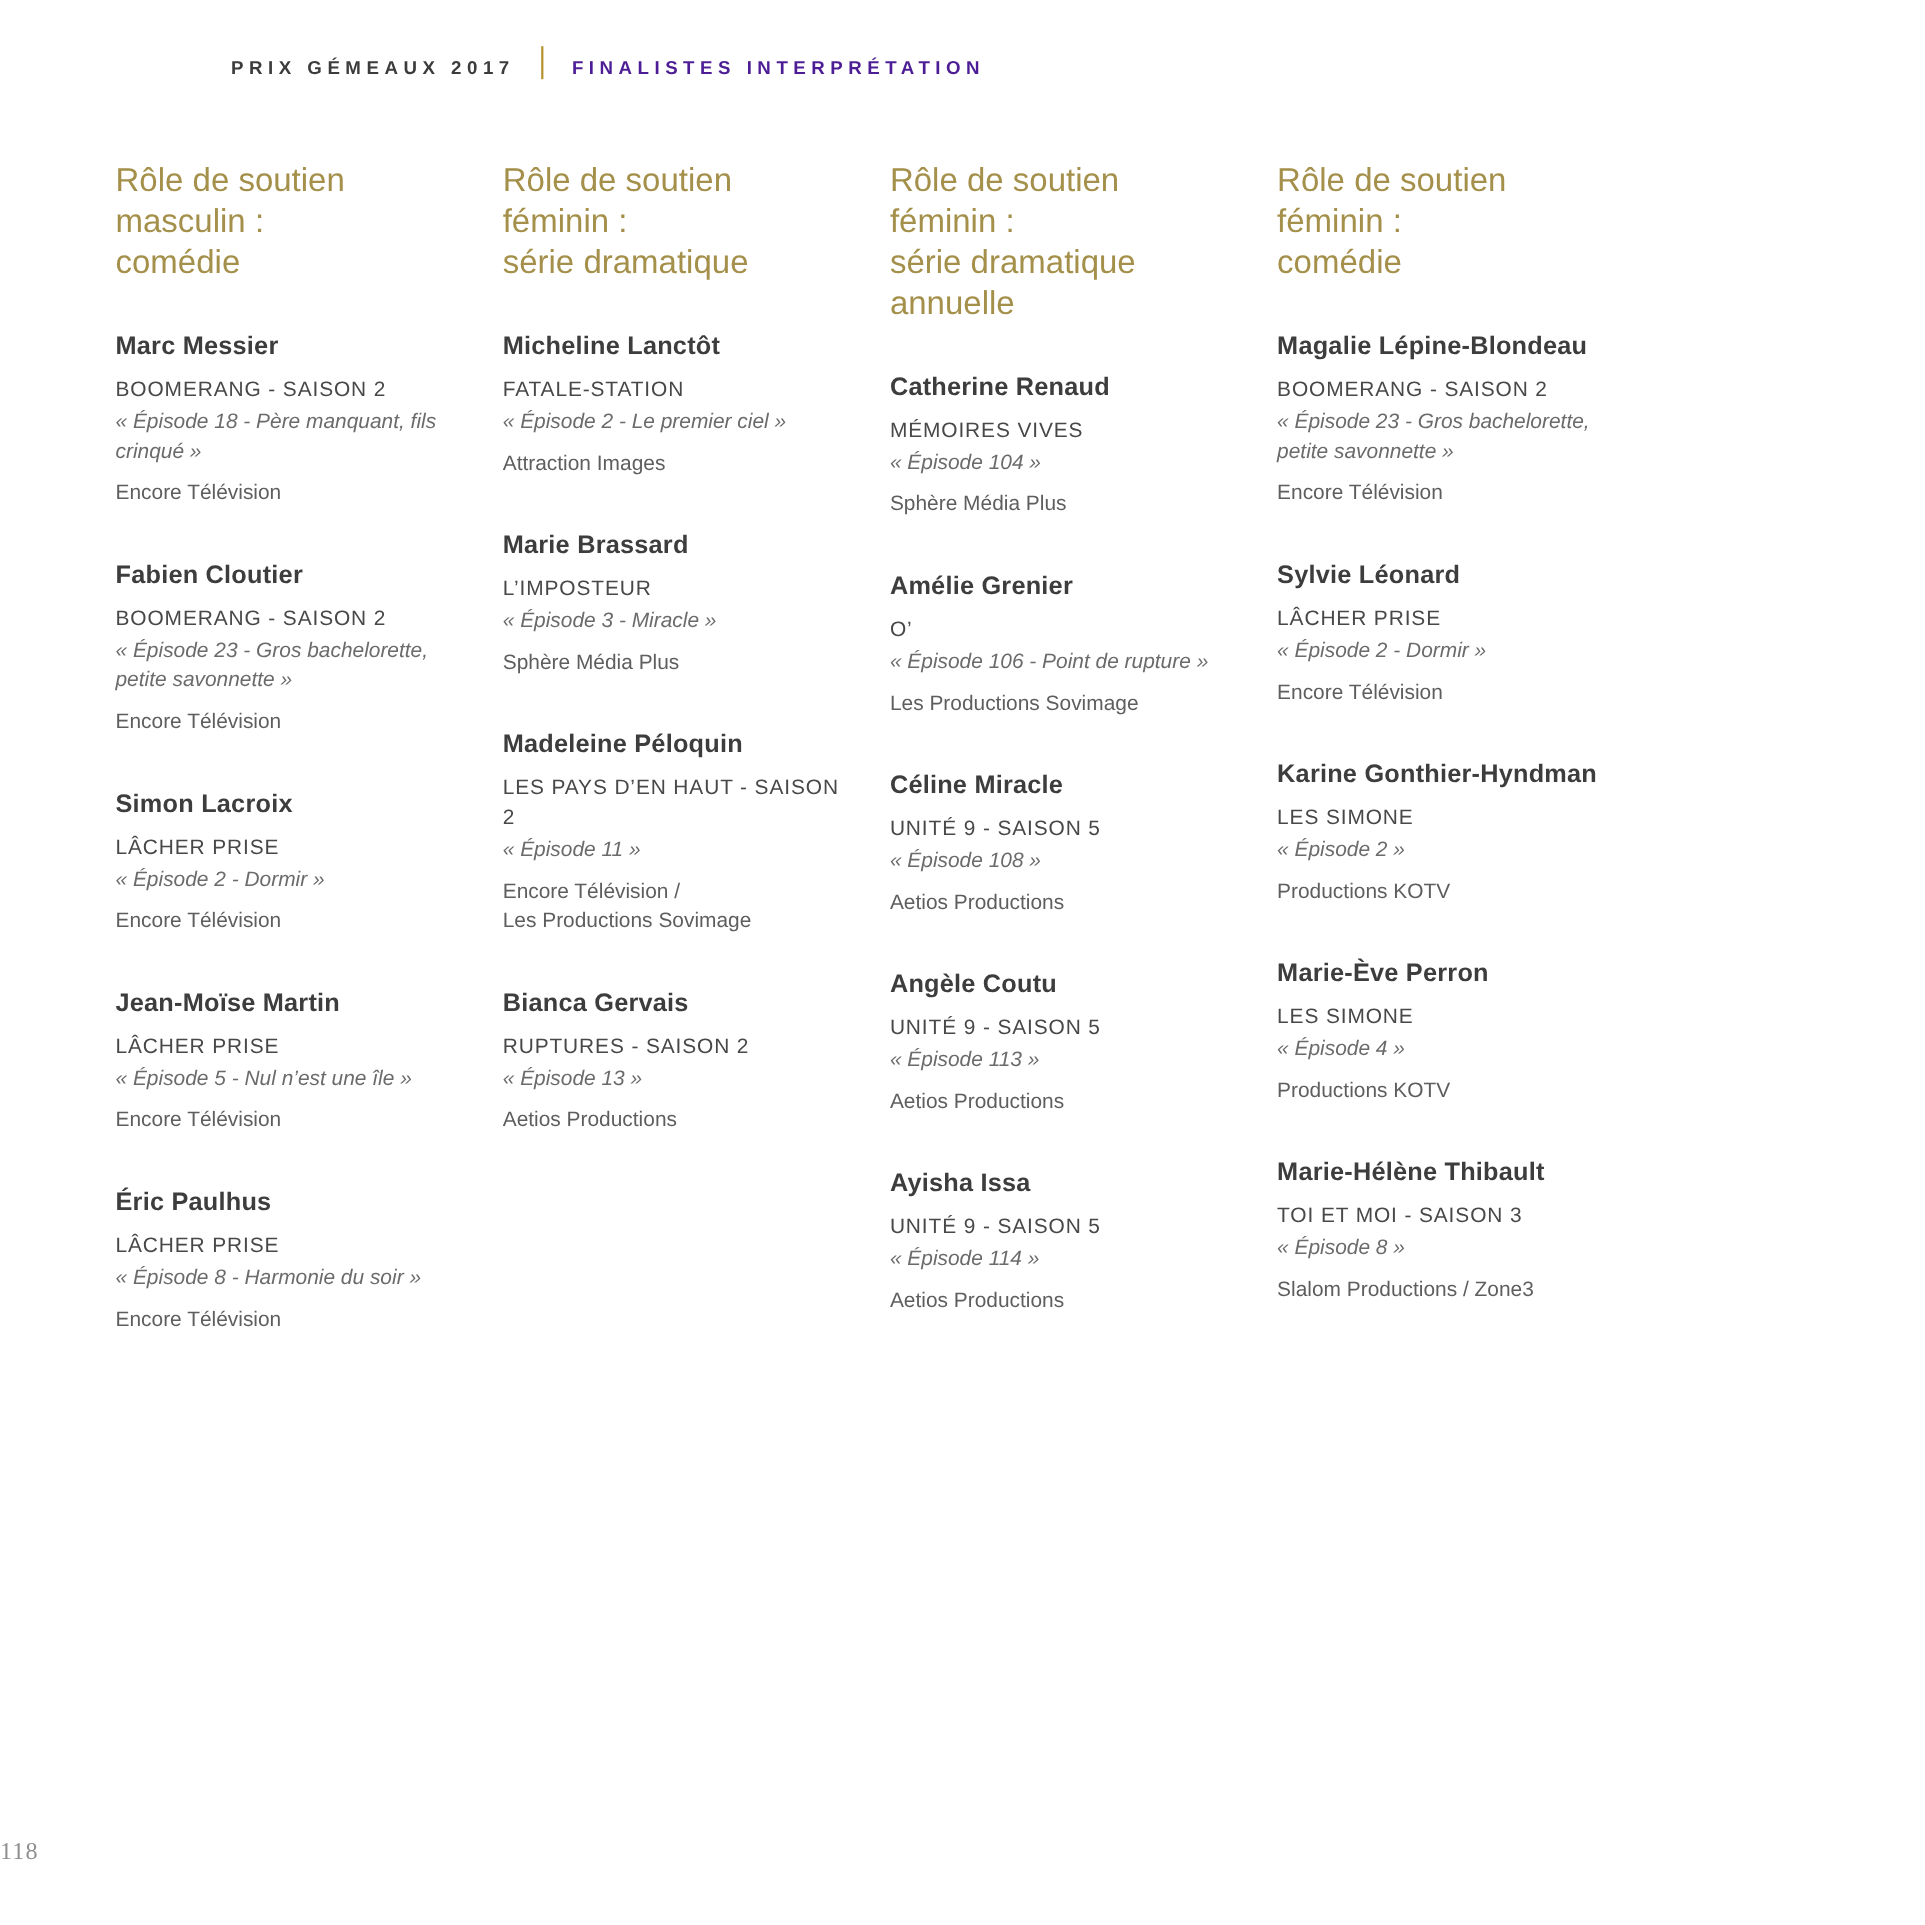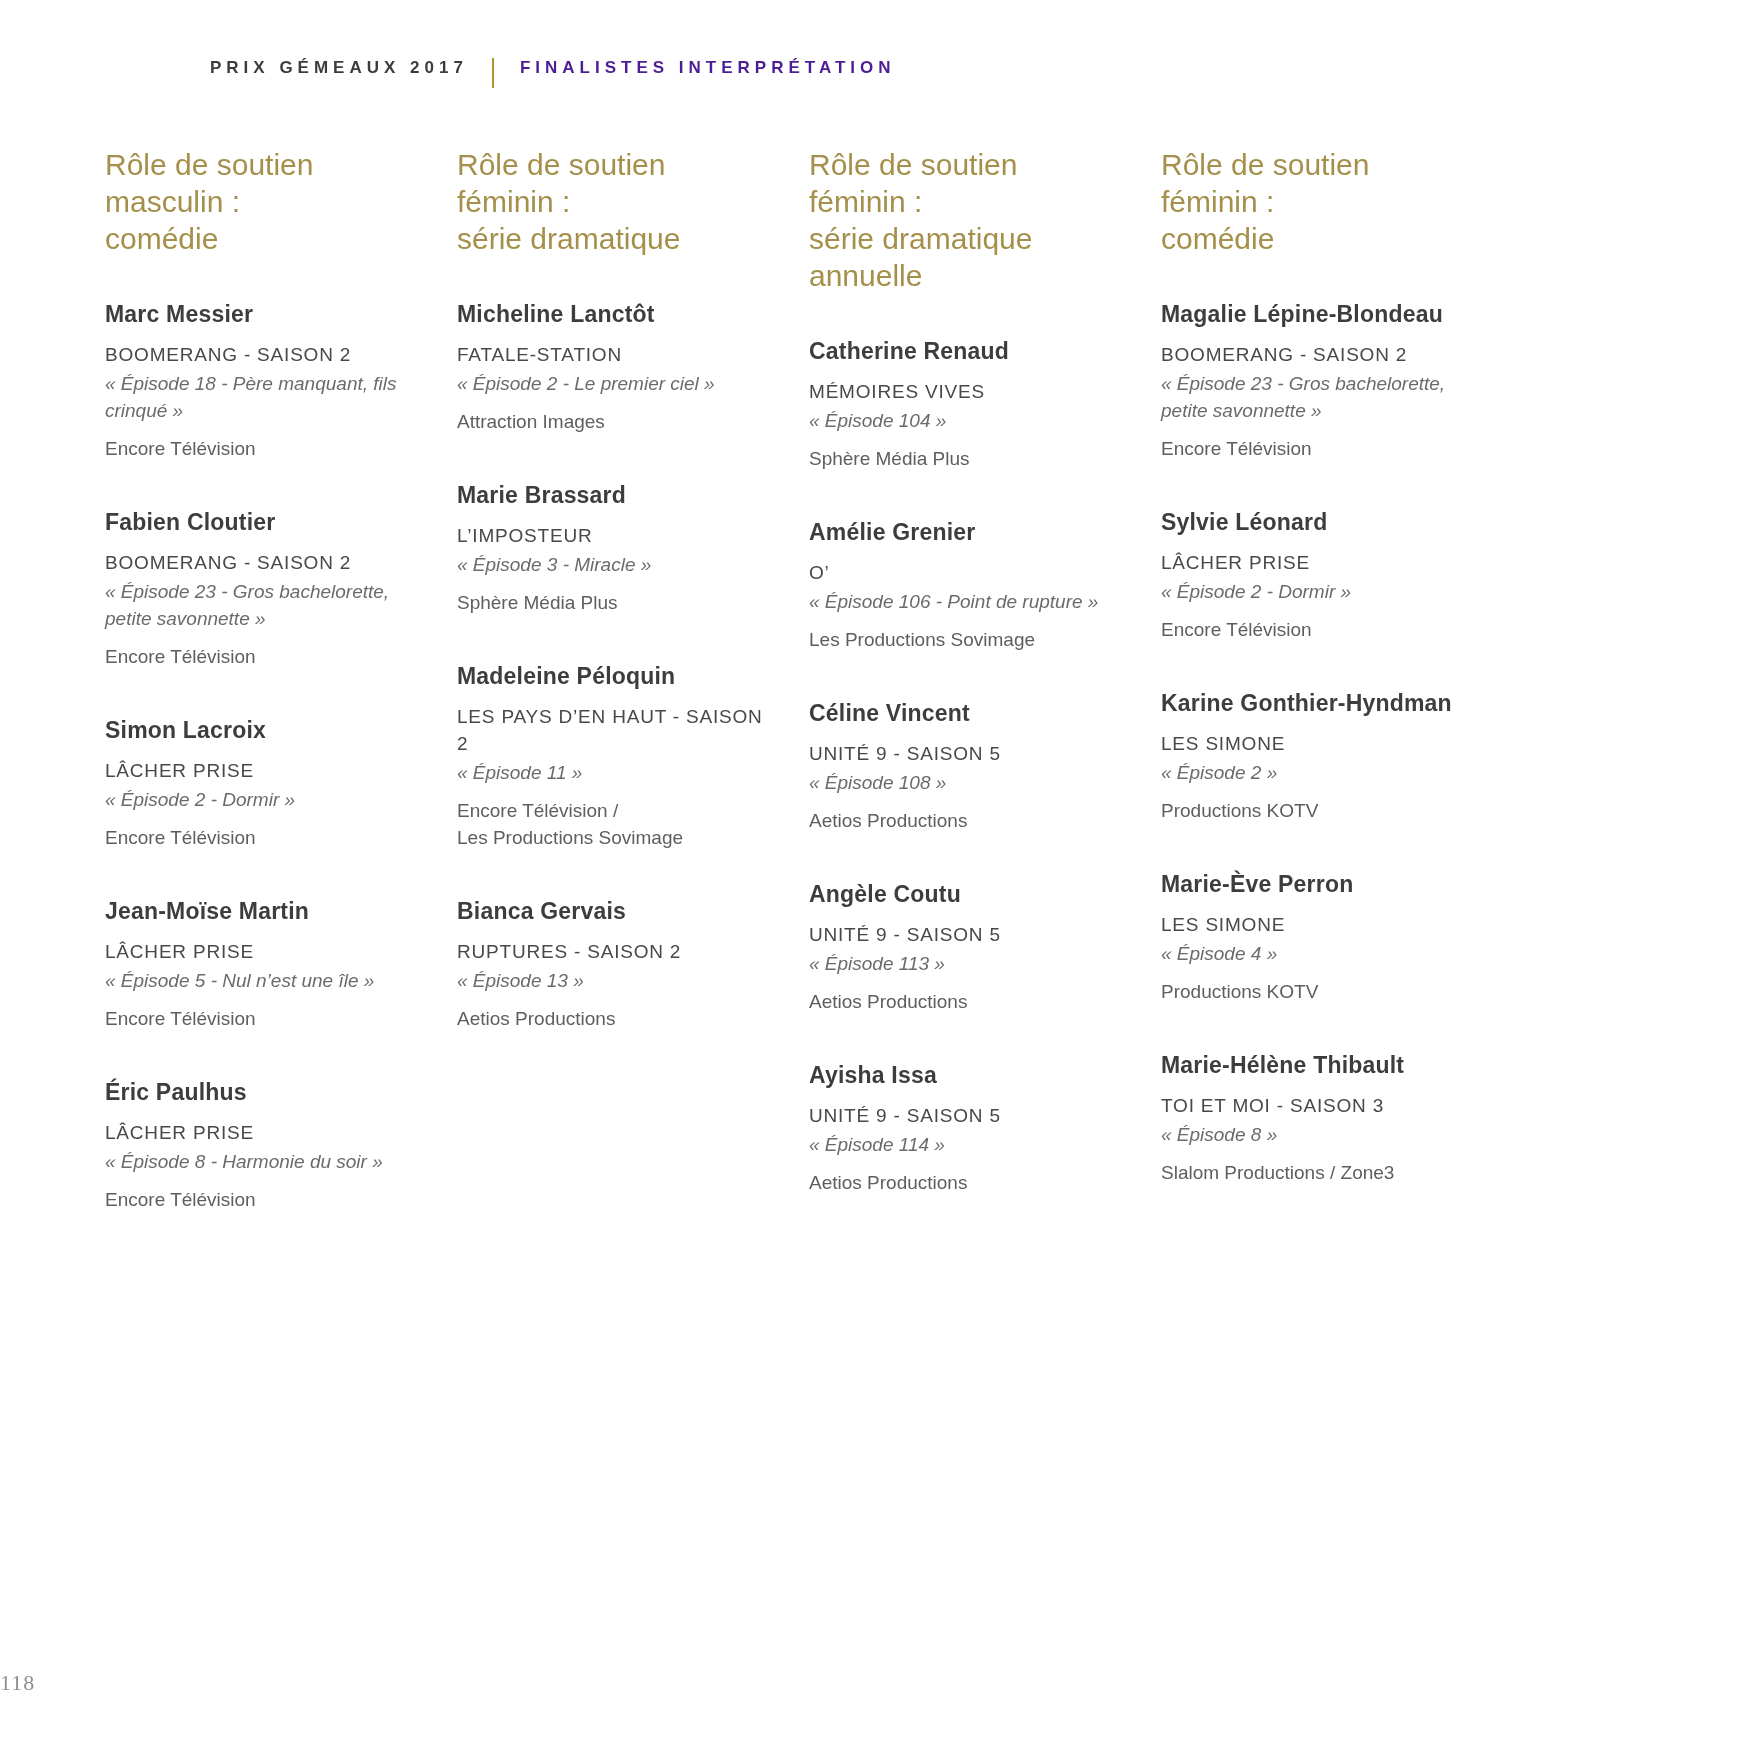--- a/index.html
+++ b/index.html
@@ -2,21 +2,21 @@
 <html><head>
 <meta charset="utf-8">
 <style>
   * { margin:0; padding:0; box-sizing:border-box; }
   html,body { width:1750px; height:1750px; background:#ffffff; }
   body { font-family:"Liberation Sans", sans-serif; position:relative; color:#3d3d3d; }
 
   .page { position:absolute; inset:0; background:#ffffff; }
 
   
-  .header { position:absolute; top:58px; left:210px; display:flex; align-items:flex-start; }
+  .header { position:absolute; top:42px; left:210px; display:flex; align-items:flex-end; }
   .header-left { font-size:17px; font-weight:700; letter-spacing:5px; color:#3c3c3c; }
   .header-divider { width:2px; height:30px; background:#b3912c; margin:0 26px 0 24px; }
   .header-right { font-size:17px; font-weight:700; letter-spacing:5px; color:#4c1d95; }
 
   
   .columns { position:absolute; top:146px; left:105px; display:flex; gap:38px; }
   .col { width:314px; }
   .col-heading {
     font-size:30px; line-height:37px; font-weight:400;
     color:#a4904a; white-space:pre-line; margin-bottom:44px;
@@ -125,21 +125,21 @@
         <div class="episode">« Épisode 104 »</div>
         <div class="producer">Sphère Média Plus</div>
       </div>
       <div class="entry">
         <h3 class="name">Amélie Grenier</h3>
         <div class="show">O’</div>
         <div class="episode">« Épisode 106 - Point de rupture »</div>
         <div class="producer">Les Productions Sovimage</div>
       </div>
       <div class="entry">
-        <h3 class="name">Céline Vincent</h3>
+        <h3 class="name">Céline Miracle</h3>
         <div class="show">UNITÉ 9 - SAISON 5</div>
         <div class="episode">« Épisode 108 »</div>
         <div class="producer">Aetios Productions</div>
       </div>
       <div class="entry">
         <h3 class="name">Angèle Coutu</h3>
         <div class="show">UNITÉ 9 - SAISON 5</div>
         <div class="episode">« Épisode 113 »</div>
         <div class="producer">Aetios Productions</div>
       </div>

